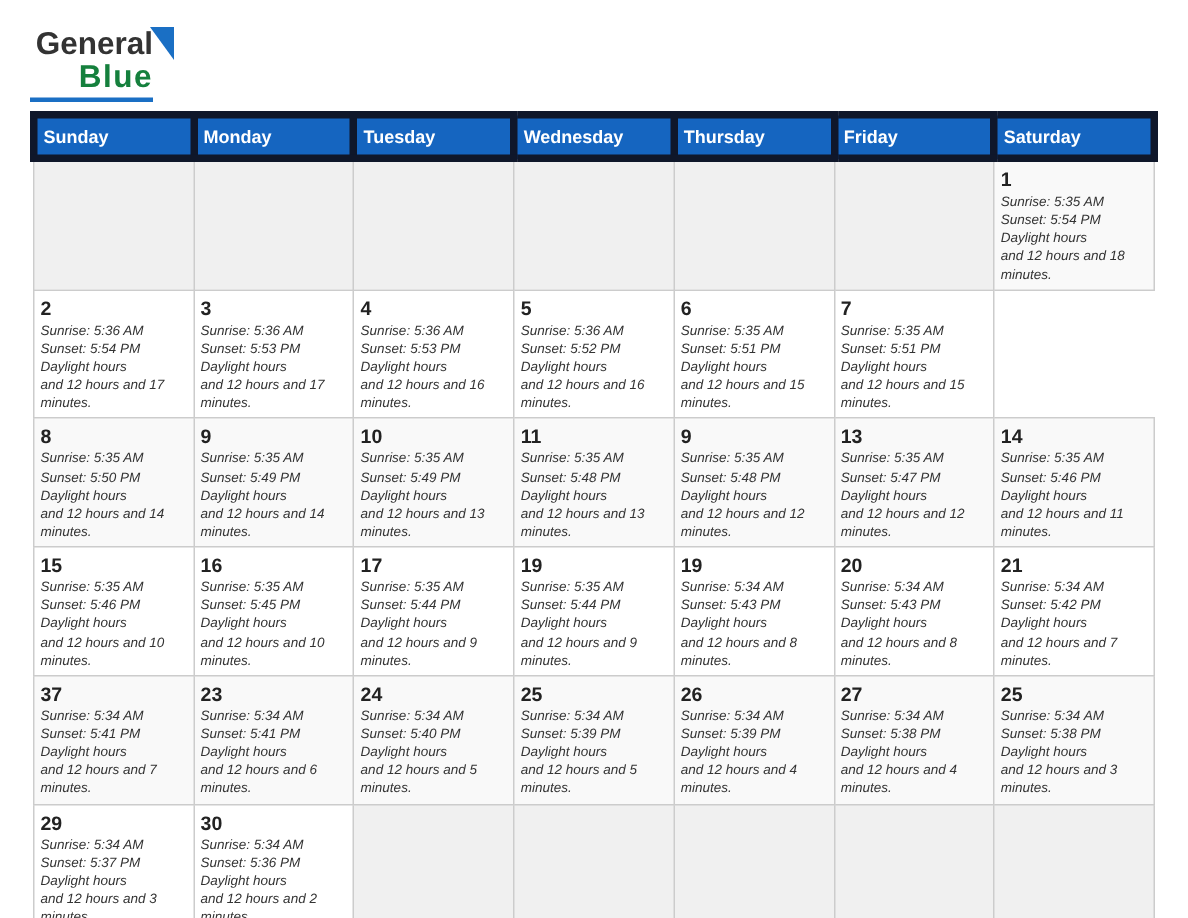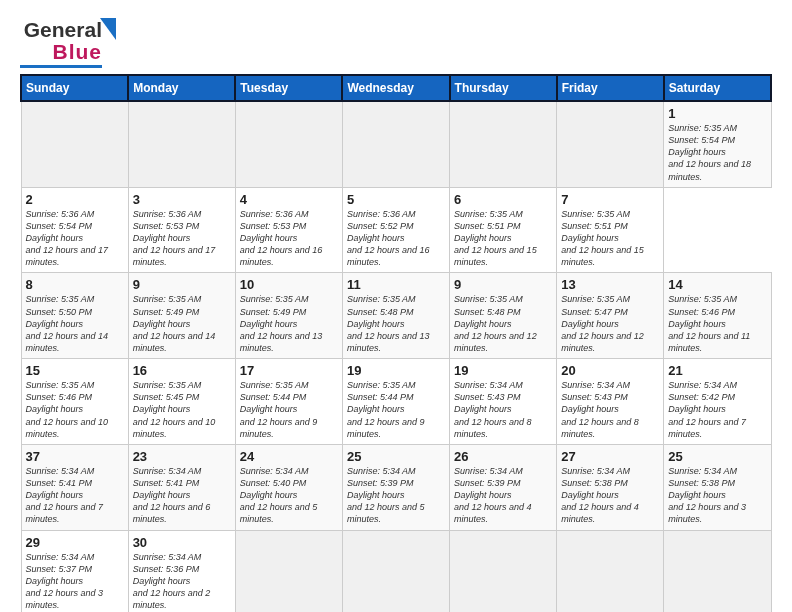--- a/index.html
+++ b/index.html
@@ -43,21 +43,21 @@
       border-collapse: collapse;
       table-layout: fixed;
     }
     thead th {
       background: #1565c0;
       color: #fff;
       font-size: 12px;
       font-weight: bold;
       padding: 5px 4px;
       text-align: left;
-      border: 2px solid #0f172a;
+      border: 5px solid #0f172a;
     }
     tbody td {
       border: 1px solid #ccc;
       vertical-align: top;
       padding: 4px 4px 4px 4px;
       font-size: 9.5px;
       color: #222;
       background: #fff;
       height: 82px;
     }
@@ -89,21 +89,21 @@
     <div class="logo">
       <div style="display:flex;align-items:flex-end;gap:0px;">
         <div style="position:relative;display:inline-block;">
           <span style="font-size:21px;font-weight:bold;color:#333;">General</span>
           <svg style="position:absolute;top:0;right:-14px;" width="16" height="22" viewBox="0 0 16 22">
             <polygon points="0,0 16,0 16,22" fill="#1a6fc4"></polygon>
           </svg>
         </div>
       </div>
       <div style="margin-top:-2px;">
-        <span style="font-size:21px;font-weight:bold;color:#be185d;letter-spacing:1px;">Blue</span>
+        <span style="font-size:21px;font-weight:bold;color:#15803d;letter-spacing:1px;">Blue</span>
       </div>
       <div style="height:3px;background:#1a6fc4;width:82px;margin-top:1px;"></div>
     </div>
     <div class="title-block">
       <div class="month-title"></div>
       <div class="location-title"></div>
     </div>
   </div>
 
   <table>

